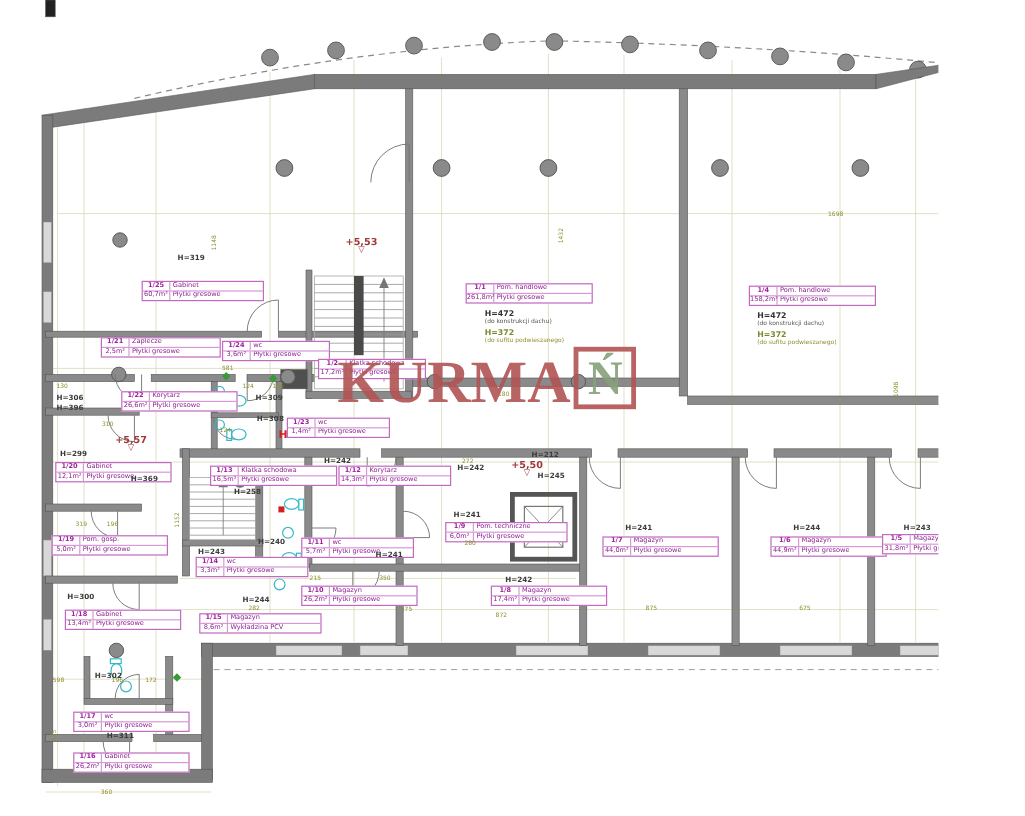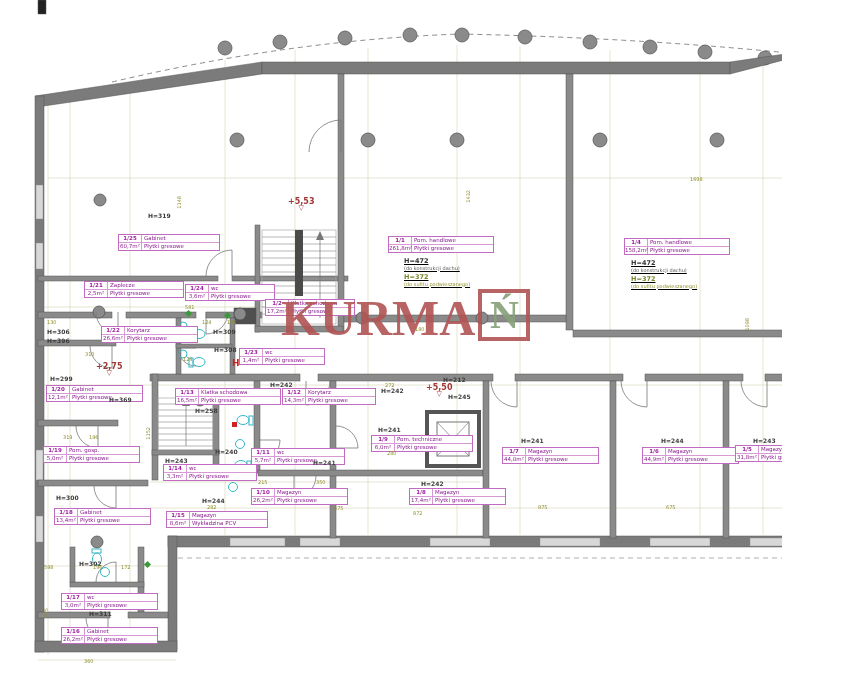--- a/index.html
+++ b/index.html
@@ -12,21 +12,21 @@
   .rl-row{display:flex;border-top:1px solid #d79ad7;}
   .rl-row:first-child{border-top:none;}
   .rl-num,.rl-area{width:22px;text-align:center;border-right:1px solid #d79ad7;flex:none;}
   .rl-num{font-weight:bold;color:#a020a0;}
   .rl-cell{padding-left:2px;white-space:nowrap;overflow:hidden;}
   .h-label{position:absolute;font-size:6px;font-weight:bold;color:#3c3c3c;white-space:nowrap;}
   .level{position:absolute;color:#a03838;font-weight:bold;font-size:8px;text-align:center;line-height:7px;}
   .lv-tri{display:block;font-size:7px;font-weight:normal;}
   .dim{position:absolute;font-size:5px;color:#8f8f2e;white-space:nowrap;}
   .dim.v{writing-mode:vertical-rl;transform:rotate(180deg);}
-  .hall-note{position:absolute;font-size:5px;line-height:6.5px;white-space:nowrap;text-decoration:underline;}
+  .hall-note{position:absolute;font-size:5px;line-height:6.5px;white-space:nowrap;}
   .hn-h1{font-size:6.5px;font-weight:bold;color:#333;display:block;}
   .hn-n1{color:#555;display:block;margin-bottom:3px;}
   .hn-h2{font-size:6.5px;font-weight:bold;color:#7a8a30;display:block;}
   .hn-n2{color:#8f8f2e;display:block;}
   .hydrant{position:absolute;color:#d22020;font-weight:bold;font-size:9px;}
   .watermark{position:absolute;left:281px;top:293px;z-index:3;opacity:0.9;}
   .wm-line1{font-family:"DejaVu Sans",sans-serif;font-weight:bold;font-size:24px;
       letter-spacing:2px;color:#86a178;text-shadow:0 0 2px #fff;}
   .wm-line2{display:flex;align-items:flex-start;margin-top:-4px;
       font-family:"Liberation Serif","DejaVu Serif",serif;font-size:50px;color:#b25454;font-weight:bold;}
@@ -535,21 +535,21 @@
       <div class="h-label" style="left: 313px; top: 459px;">H=241</div>
       <div class="h-label" style="left: 421px; top: 480px;">H=242</div>
       <div class="h-label" style="left: 521px; top: 437px;">H=241</div>
       <div class="h-label" style="left: 661px; top: 437px;">H=244</div>
       <div class="h-label" style="left: 753px; top: 437px;">H=243</div>
       <div class="h-label" style="left: 448px; top: 393px;">H=245</div>
       <div class="h-label" style="left: 443px; top: 376px;">H=212</div>
     </div>
 <div id="levels">
       <div class="level" style="left: 288px; top: 198px;"><span class="lv-t">+5,53</span><span class="lv-tri">▽</span></div>
-      <div class="level" style="left: 96px; top: 363px;"><span class="lv-t">+2,75</span><span class="lv-tri">▽</span></div>
+      <div class="level" style="left: 96px; top: 363px;"><span class="lv-t">+5,57</span><span class="lv-tri">▽</span></div>
       <div class="level" style="left: 426px; top: 384px;"><span class="lv-t">+5,50</span><span class="lv-tri">▽</span></div>
     </div>
 <div id="dims">
       <div class="dim v" style="left: 176px; top: 196px;">1148</div>
       <div class="dim v" style="left: 465px; top: 190px;">1432</div>
       <div class="dim" style="left: 690px; top: 176px;">1698</div>
       <div class="dim v" style="left: 744px; top: 318px;">1098</div>
       <div class="dim" style="left: 185px; top: 304px;">581</div>
       <div class="dim" style="left: 47px; top: 319px;">130</div>
       <div class="dim" style="left: 202px; top: 319px;">124</div>

